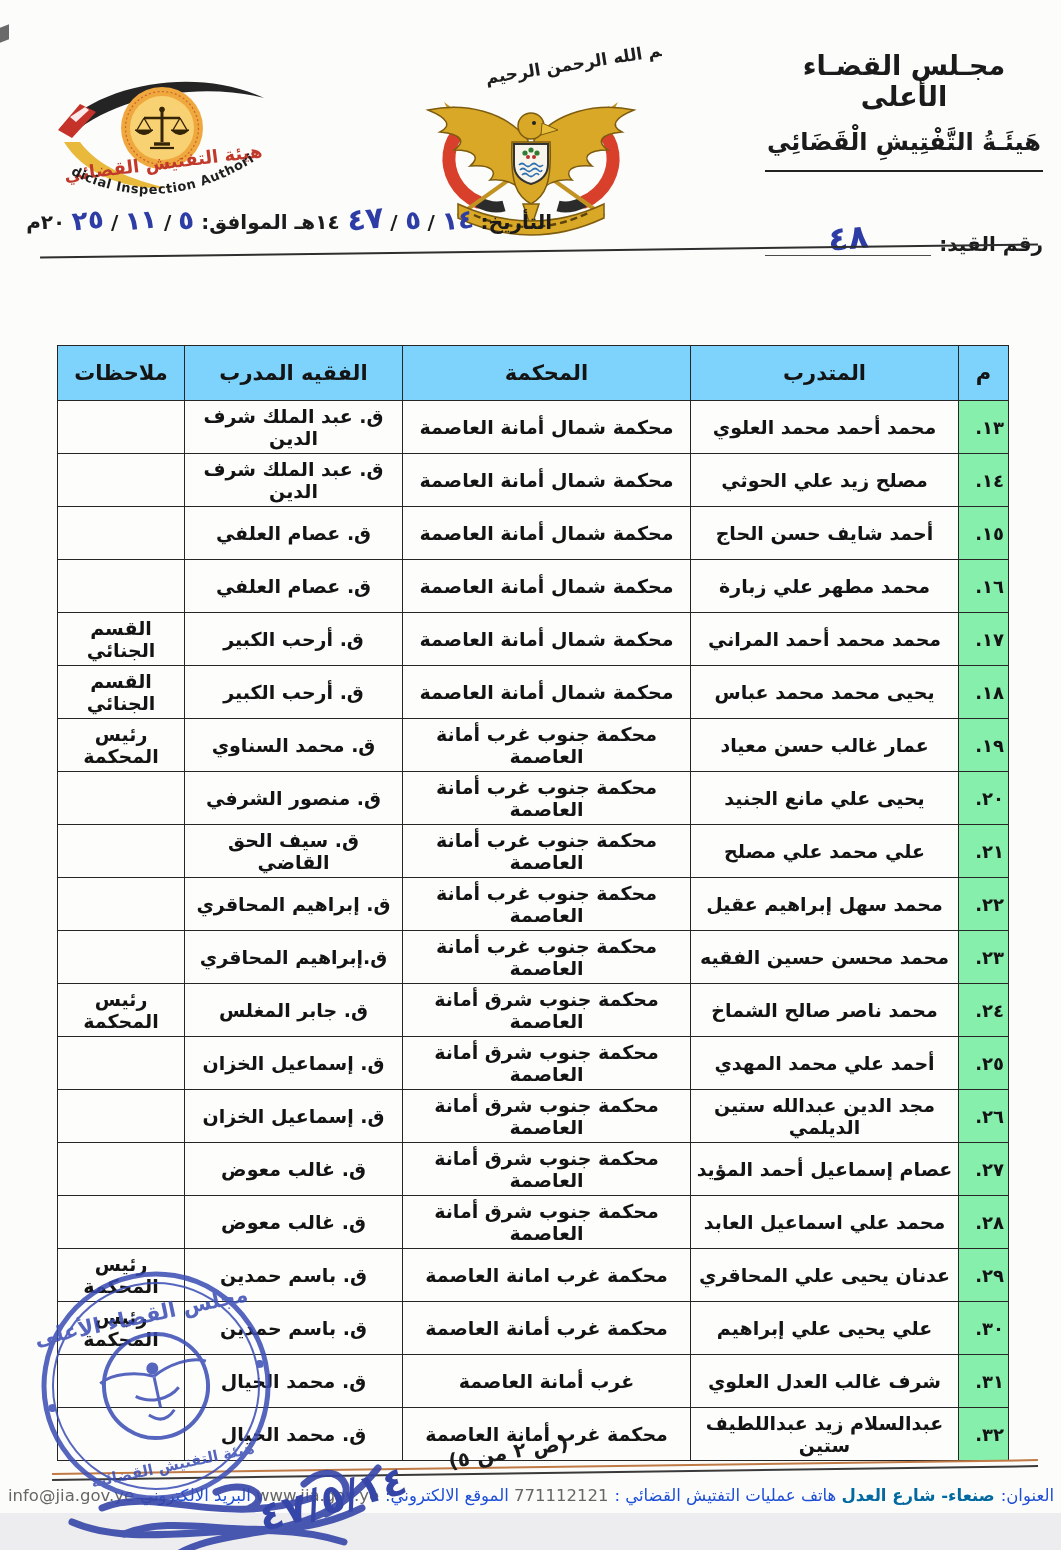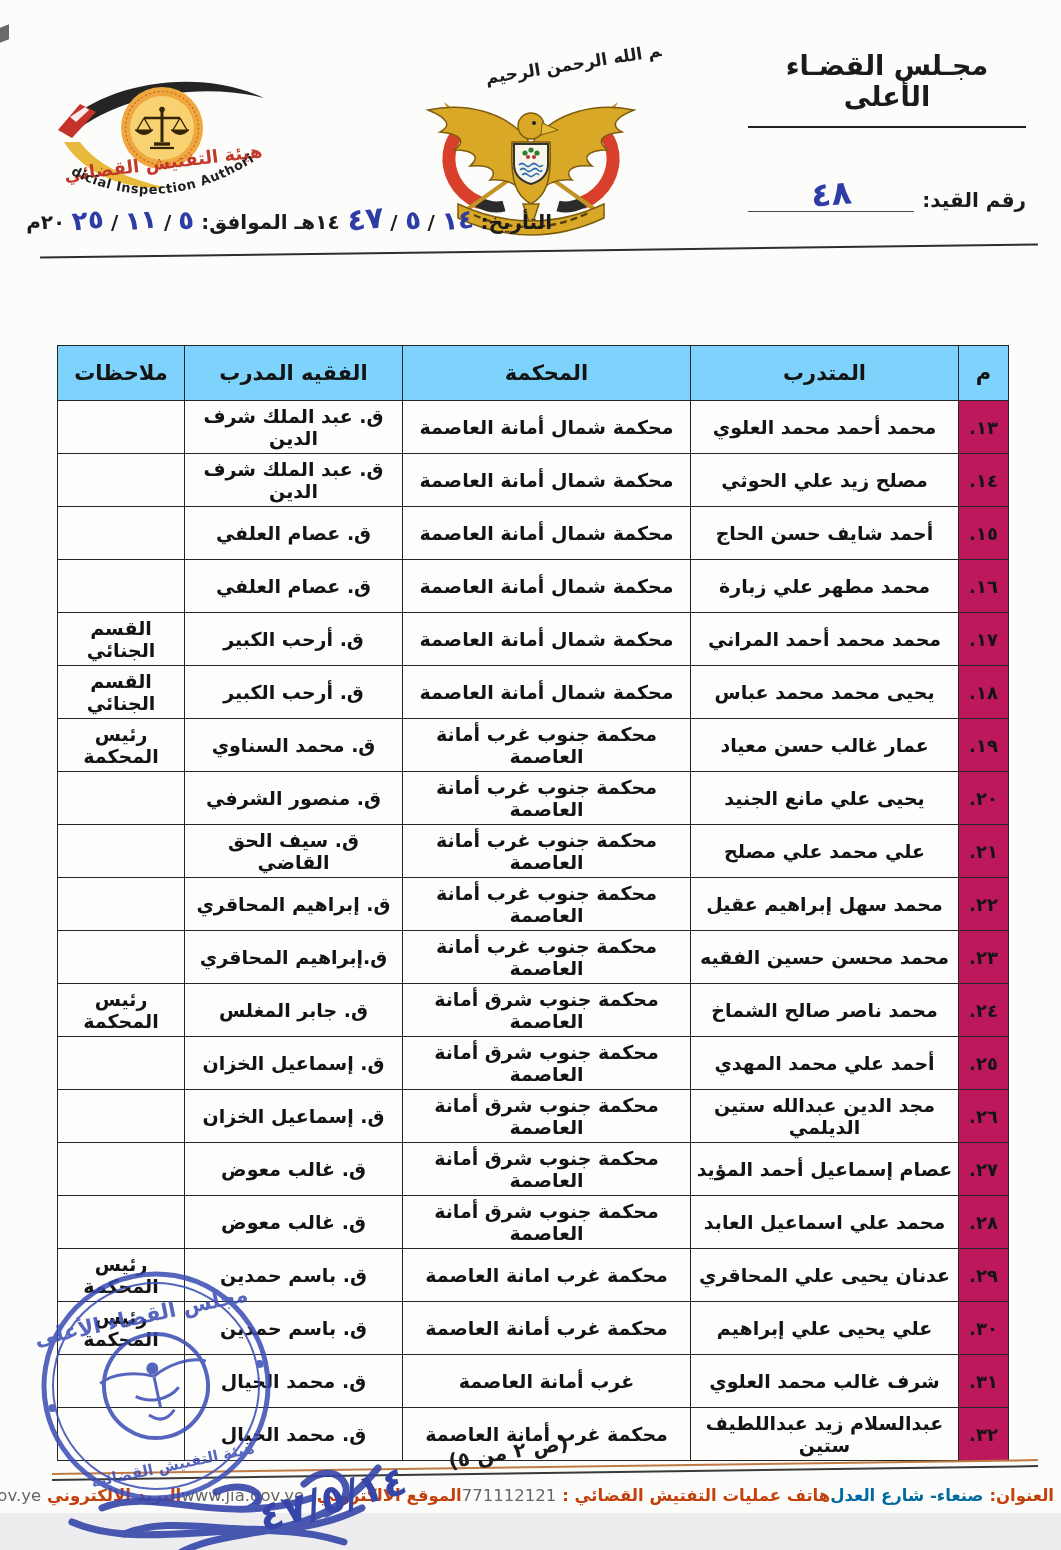--- a/index.html
+++ b/index.html
@@ -5,51 +5,51 @@
   html,body{margin:0;padding:0;background:#fff;}
   .page{
     position:relative; width:1061px; height:1550px; overflow:hidden;
     background:#fcfcfa; font-family:"DejaVu Sans",sans-serif; color:#1b1b1b;
     direction:rtl;
   }
   
   .corner-mark{position:absolute;left:0;top:26px;width:9px;height:15px;background:#3a3a3a;transform:skewY(-22deg);opacity:.75;}
   .logo-left{position:absolute;left:50px;top:68px;width:222px;height:142px;}
   .emblem{position:absolute;left:398px;top:16px;width:264px;height:220px;}
-  .title-block{position:absolute;left:748px;top:50px;width:278px;text-align:center;}
+  .title-block{position:absolute;left:765px;top:50px;width:278px;text-align:center;}
   .t1{font-size:27px;font-weight:bold;letter-spacing:.5px;}
   .t2{font-size:24px;font-weight:bold;margin-top:16px;}
   .title-underline{border-top:2.2px solid #222;margin-top:14px;}
   .reg-row{display:flex;align-items:flex-end;margin-top:14px;font-size:20px;font-weight:bold;}
   .reg-label{white-space:nowrap;margin-top:46px;}
   .reg-line{flex:1;border-bottom:1.6px solid #4a4a4a;margin-right:8px;height:34px;text-align:center;}
   .reg-value{color:#2e3da6;font-size:33px;font-weight:bold;display:inline-block;transform:rotate(-5deg);letter-spacing:8px;line-height:1;}
   .date-row{position:absolute;top:201px;left:12px;width:540px;display:flex;direction:rtl;
             align-items:baseline;gap:7px;font-size:20px;font-weight:bold;white-space:nowrap;}
   .hand{color:#2e3da6;font-size:26px;font-weight:bold;display:inline-block;transform:rotate(-6deg);}
   .hand.big{font-size:30px;}
   .mid-rule{position:absolute;top:250px;left:40px;width:998px;border-top:2.6px solid #2e2e2e;transform:rotate(-0.75deg);}
   
   table.roster{position:absolute;top:345px;left:57px;width:951px;border-collapse:collapse;
                table-layout:fixed;direction:rtl;text-align:center;}
   .roster th,.roster td{border:1.7px solid #262626;font-weight:bold;color:#141414;overflow:hidden;padding:0 4px;}
   .roster th{height:54px;font-size:21px;background:#7dd3fc;}
   .roster td{height:52px;font-size:19px;background:#fdfdfb;}
-  .roster td.col-num{background:#be185d;font-size:18px;}
+  .roster td.col-num{background:#86efac;font-size:18px;text-align:right;}
   
   .stamp-svg{position:absolute;left:6px;top:1256px;width:486px;height:294px;z-index:30;pointer-events:none;}
   
   .page-num{position:absolute;left:448px;top:1440px;font-size:20px;font-weight:bold;transform:rotate(-9deg);z-index:5;}
   .foot-rules{position:absolute;left:52px;top:1466px;width:986px;transform:rotate(-0.8deg);z-index:4;}
   .fr1{border-top:2.6px solid #c07a45;}
   .fr2{border-top:2.3px solid #3a3a3a;margin-top:4px;}
   .foot-info{position:absolute;left:8px;top:1486px;width:1046px;display:flex;direction:rtl;
              justify-content:space-between;align-items:baseline;font-size:16.5px;z-index:5;}
   .foot-item{display:flex;gap:6px;align-items:baseline;white-space:nowrap;}
-  .foot-label{font-weight:bold;color:#c2410c;text-align:right;}
+  .foot-label{font-weight:normal;color:#1d4ed8;text-align:right;}
   .foot-value{color:#666;}
   .foot-value.dark{color:#0369a1;font-weight:bold;}
   .bottom-strip{position:absolute;left:0;bottom:0;width:100%;height:37px;background:#edecee;}
 </style>
 </head>
 <body>
 
 <div class="page">
 
   <div class="corner-mark"></div>
@@ -112,20 +112,21 @@
         <path d="M122,131 q3,-3 6,0 t6,0 t5,0"></path>
       </g>
       <path d="M123,160 L131,184 L139,160 Z" fill="#d9a827" stroke="#7d5c0f" stroke-width="1.5"></path>
       <path d="M58,160 Q131,194 204,160 L204,174 Q131,208 58,174 Z" fill="#d9a827" stroke="#7d5c0f" stroke-width="1.5"></path>
       <path d="M74,171 Q131,196 188,169" stroke="#5a430c" stroke-width="2.4" fill="none" stroke-dasharray="7 4"></path>
     </g>
   </svg>
 
   <div class="title-block">
     <div class="t1">مجـلس القضـاء الأعلى</div>
+    <div class="t2">هَيئَـةُ التَّفْتِيشِ الْقَضَائِي</div>
     <div class="title-underline"></div>
     <div class="reg-row">
       <span class="reg-label">رقم القيد:</span>
       <span class="reg-line">
         <span class="reg-value">٤٨</span>
       </span>
     </div>
   </div>
 
   <div class="date-row">
@@ -286,21 +287,21 @@
         </tr>
         <tr>
           <td class="col-num">٣٠.</td>
           <td class="col-trainee">علي يحيى علي إبراهيم</td>
           <td class="col-court">محكمة غرب أمانة العاصمة</td>
           <td class="col-trainer">ق. باسم حمدين</td>
           <td class="col-notes">رئيس المحكمة</td>
         </tr>
         <tr>
           <td class="col-num">٣١.</td>
-          <td class="col-trainee">شرف غالب محمد العلوي</td>
+          <td class="col-trainee">شرف غالب العدل العلوي</td>
           <td class="col-court">غرب أمانة العاصمة</td>
           <td class="col-trainer">ق. محمد الخيال</td>
           <td class="col-notes"></td>
         </tr>
         <tr>
           <td class="col-num">٣٢.</td>
           <td class="col-trainee">عبدالسلام زيد عبداللطيف ستين</td>
           <td class="col-court">محكمة غرب أمانة العاصمة</td>
           <td class="col-trainer">ق. محمد الخيال</td>
           <td class="col-notes"></td>

